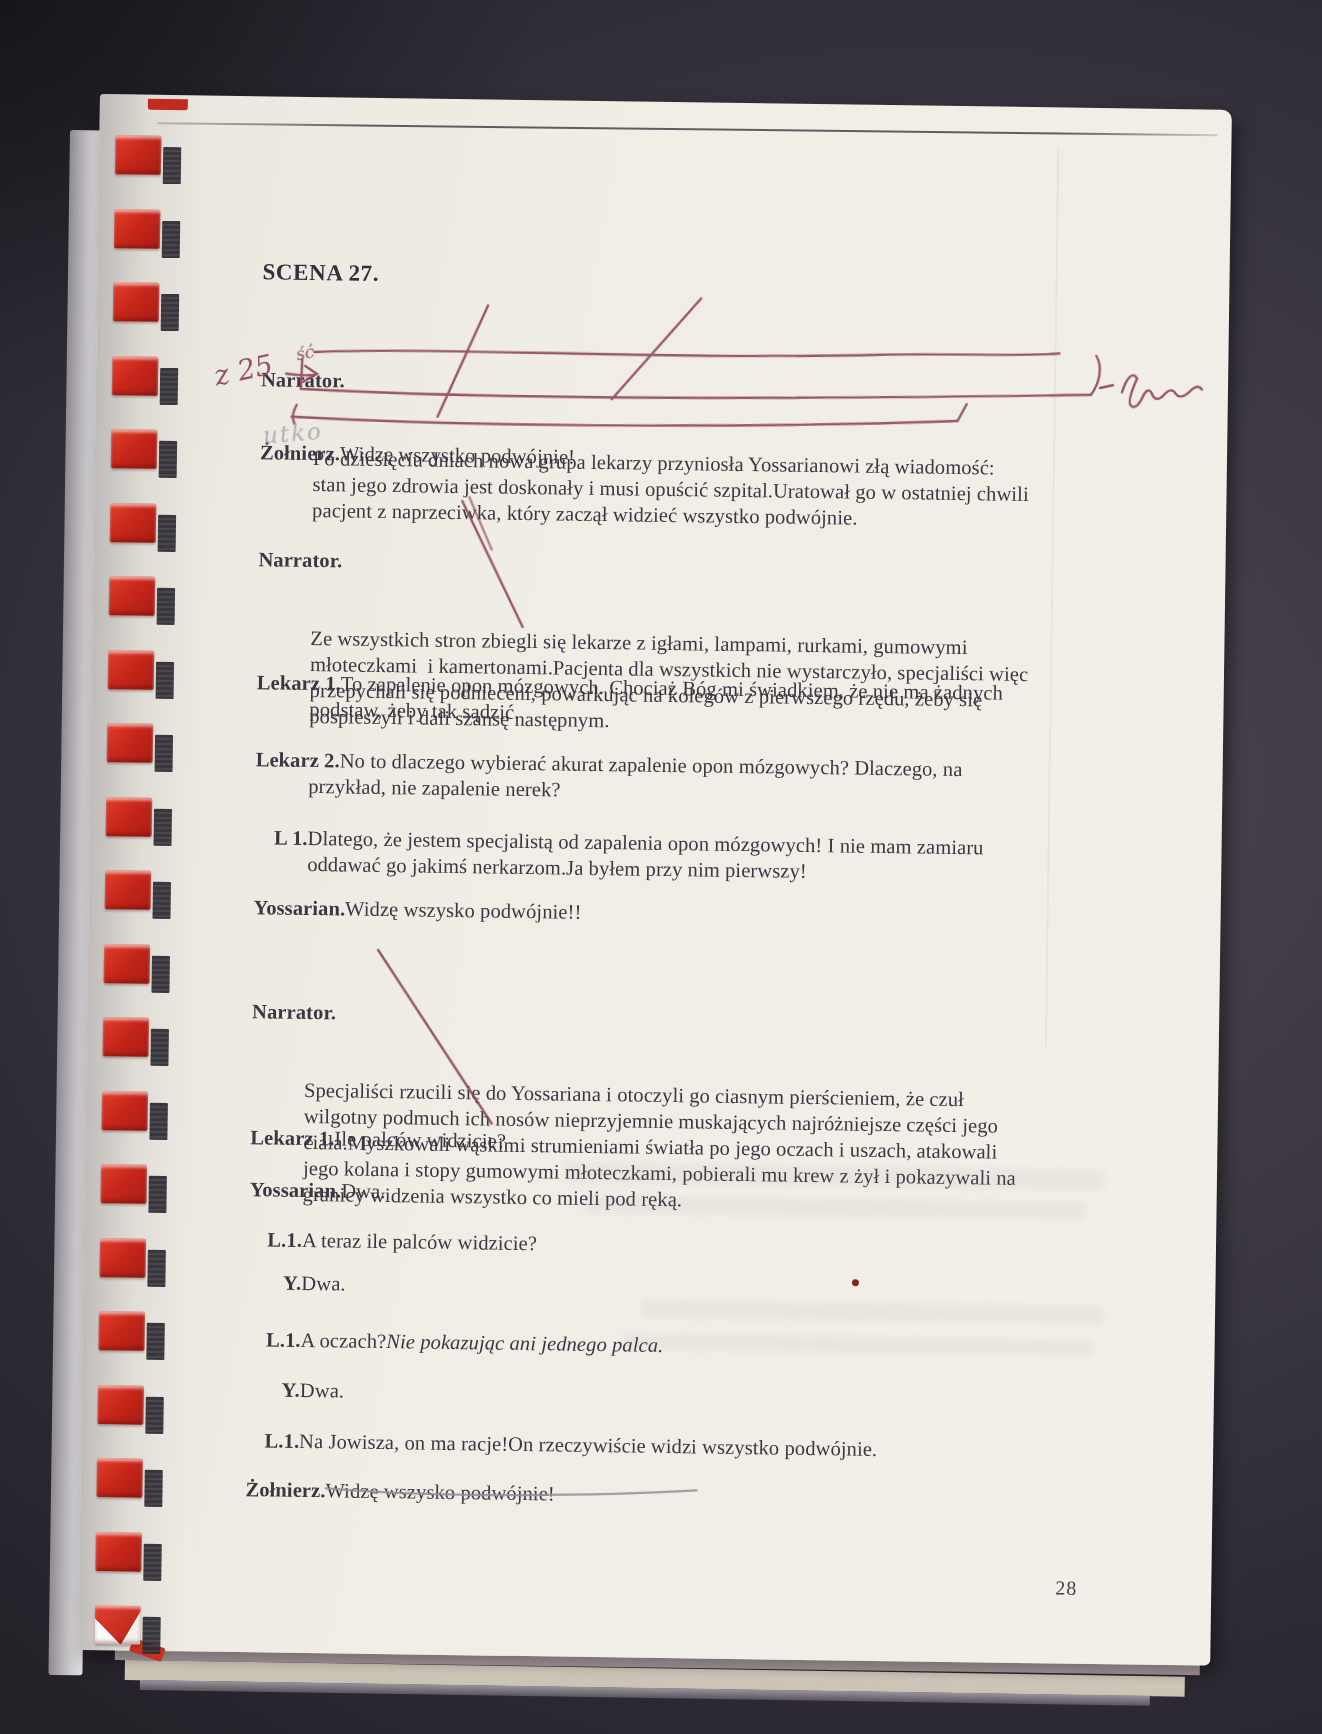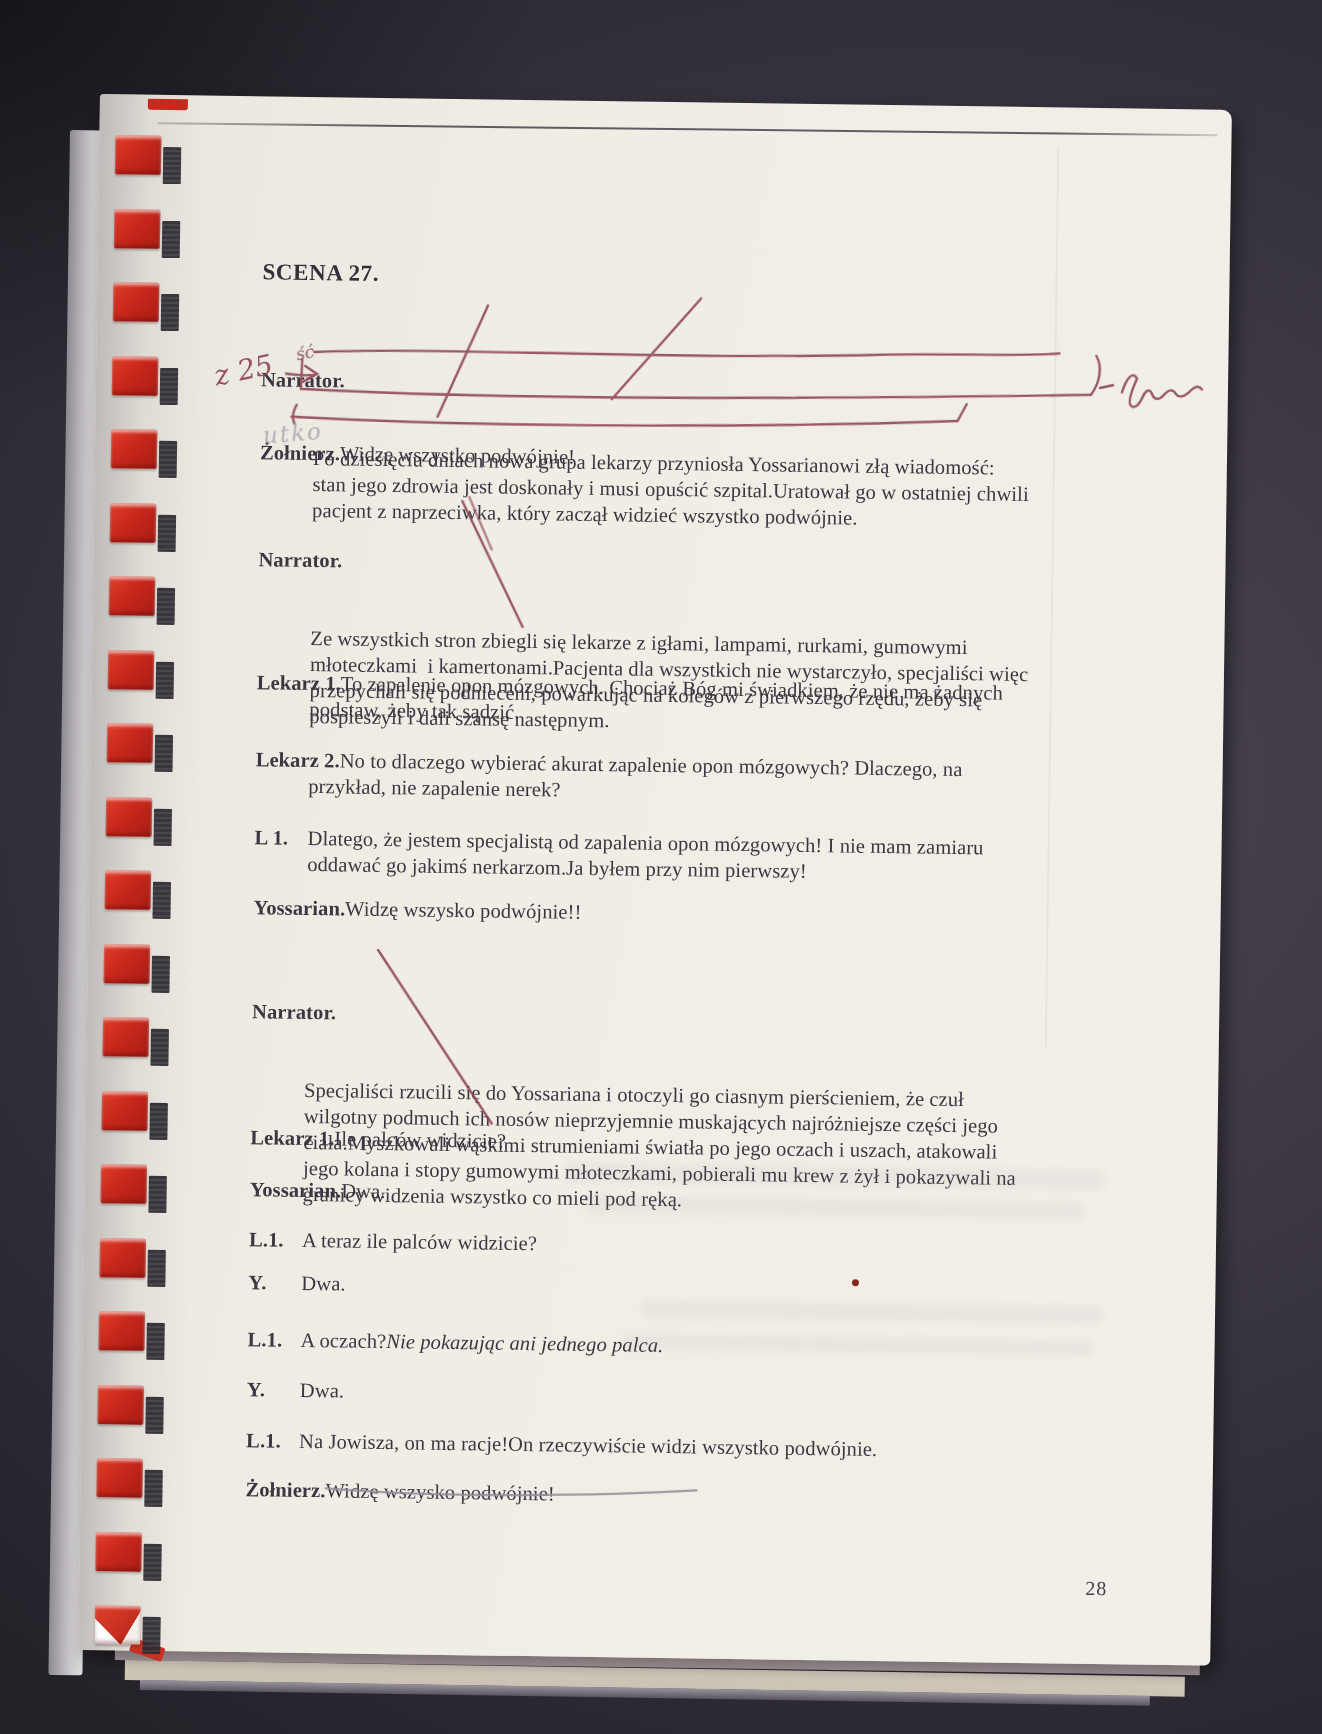--- a/index.html
+++ b/index.html
@@ -70,23 +70,23 @@
     position:absolute;left:165px;width:860px;
     font:20.5px/26px "Liberation Serif", serif;color:#3a3642;
     padding-left:53px;text-indent:-53px;white-space:pre;
     letter-spacing:.1px;
   }
   .heading{font-size:23px;font-weight:bold;padding-left:0;text-indent:0;letter-spacing:.6px;color:#332f3b;}
   .narr{padding-left:0;text-indent:0;}
   .nlabel{font-weight:bold;}
   .npara{margin-left:53px;white-space:pre;}
   .slabel{font-weight:bold;}
-  .slabel.tab-w{display:inline-block;width:53px;text-indent:0;}
+  .slabel.tab-w{display:inline-block;width:53px;text-indent:0;text-align:right;}
   .stage{font-style:italic;}
-  .pagenum{position:absolute;left:1006px;top:1468px;font:20px/24px "Liberation Serif",serif;color:#46424d;letter-spacing:1px;}
+  .pagenum{position:absolute;left:976px;top:1468px;font:20px/24px "Liberation Serif",serif;color:#46424d;letter-spacing:1px;}
 
   
   .smudge{position:absolute;background:#847e92;opacity:.07;filter:blur(3px);border-radius:4px;}
 
   
   .marks{position:absolute;left:0;top:0;width:1132px;height:1556px;pointer-events:none;}
 </style>
 </head>
 <body>
 

